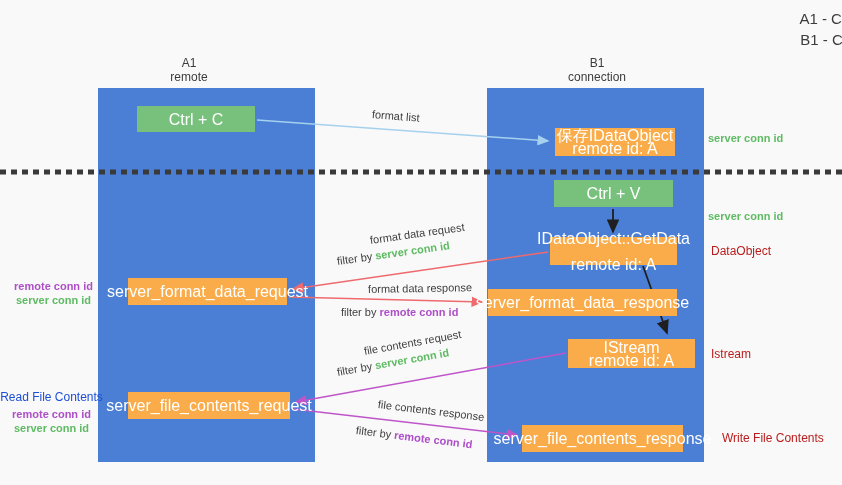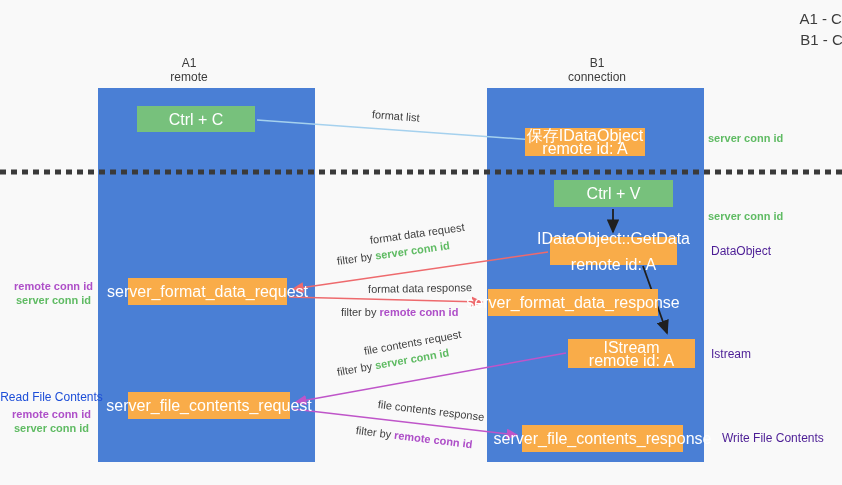--- a/index.html
+++ b/index.html
@@ -19,21 +19,21 @@
     position:absolute;top:88px;width:217px;height:374px;background:#4a7fd5;z-index:1;
   }
   .arrows{position:absolute;left:0;top:0;z-index:2;}
   .box{
     position:absolute;z-index:3;display:flex;flex-direction:column;
     align-items:center;justify-content:center;color:#ffffff;font-size:16px;
     line-height:13px;text-align:center;white-space:nowrap;
   }
   .green-box{background:#77c17c;}
   .orange-box{background:#f9ac49;}
-  .side-label{position:absolute;z-index:3;font-size:12px;color:#4c1d95;white-space:nowrap;}
+  .side-label{position:absolute;z-index:3;font-size:12px;color:#b91c1c;white-space:nowrap;}
   .side-label.small{font-size:11px;font-weight:bold;}
   .grn{color:#5fbb63;font-weight:bold;}
   .prp{color:#ae4fc8;font-weight:bold;}
   .left-group{position:absolute;z-index:3;width:103px;text-align:center;
     font-size:11px;line-height:14px;white-space:nowrap;}
   .left-group .dark{font-size:12px;color:#1d4ed8;margin-bottom:3px;}
   .flow-label{
     position:absolute;z-index:3;font-size:11px;color:#3f3f3f;white-space:nowrap;
     transform-origin:left center;
   }
@@ -90,39 +90,39 @@
 
     <line x1="566" y1="353" x2="296" y2="402" stroke="#bf55c9" stroke-width="1.5" marker-end="url(#mmag)"></line>
 
     <line x1="293" y1="409" x2="517" y2="435" stroke="#bf55c9" stroke-width="1.5" marker-end="url(#mmag)"></line>
   </svg>
 
   <div class="box green-box" style="left:137px;top:106px;width:118px;height:26px;">
     <span>Ctrl + C</span>
   </div>
 
-  <div class="box orange-box" style="left:525px;top:128px;width:120px;height:28px;">
+  <div class="box orange-box" style="left:555px;top:128px;width:120px;height:28px;">
     <span>保存IDataObject</span>
     <span>remote id: A</span>
   </div>
 
   <div class="box green-box" style="left:554px;top:180px;width:119px;height:27px;">
     <span>Ctrl + V</span>
   </div>
 
   <div class="box orange-box" style="left:550px;top:237px;width:127px;height:28px;gap:13px;">
     <span>IDataObject::GetData</span>
     <span>remote id: A</span>
   </div>
 
   <div class="box orange-box" style="left:128px;top:278px;width:159px;height:27px;">
     <span>server_format_data_request</span>
   </div>
 
-  <div class="box orange-box" style="left:488px;top:289px;width:170px;height:27px;">
+  <div class="box orange-box" style="left:488px;top:289px;width:189px;height:27px;">
     <span>server_format_data_response</span>
   </div>
 
   <div class="box orange-box" style="left:568px;top:339px;width:127px;height:29px;">
     <span>IStream</span>
     <span>remote id: A</span>
   </div>
 
   <div class="box orange-box" style="left:128px;top:392px;width:162px;height:27px;">
     <span>server_file_contents_request</span>

